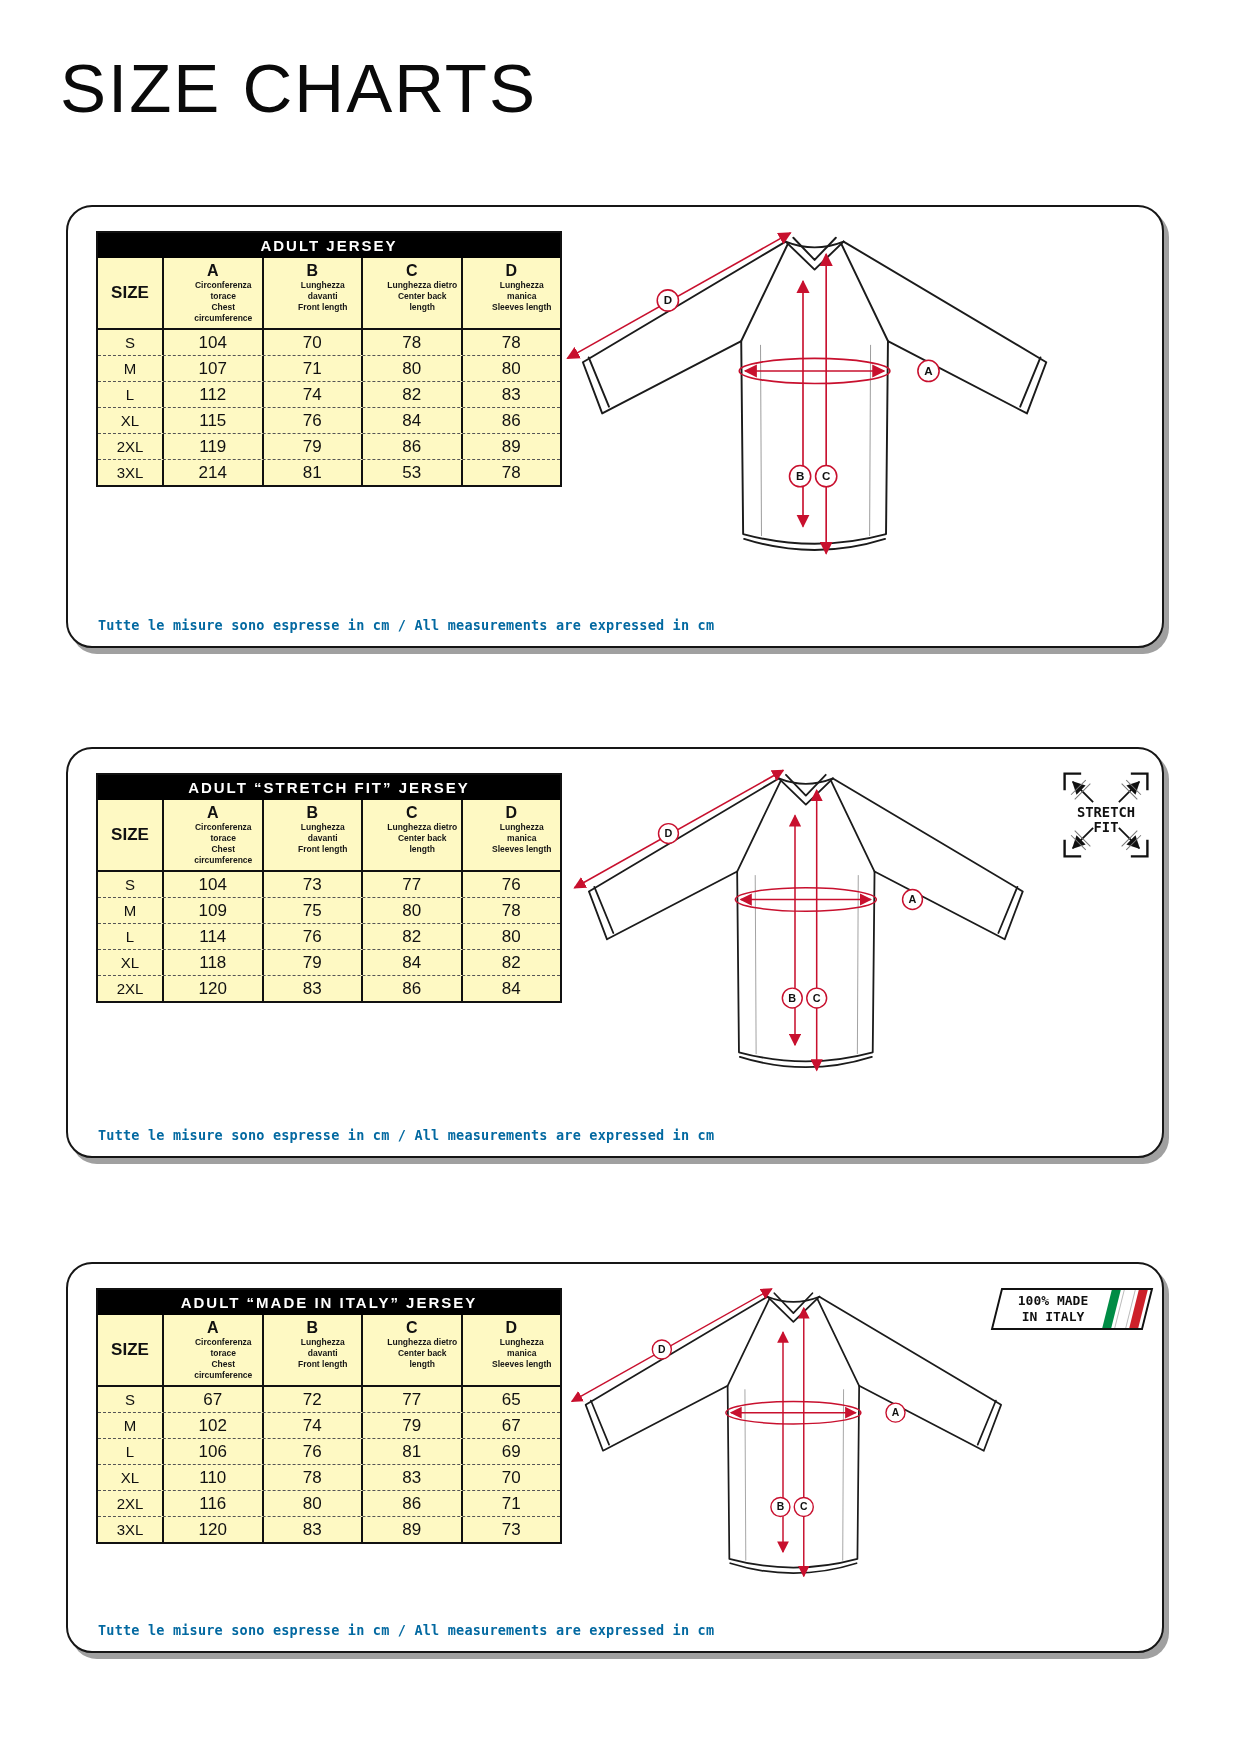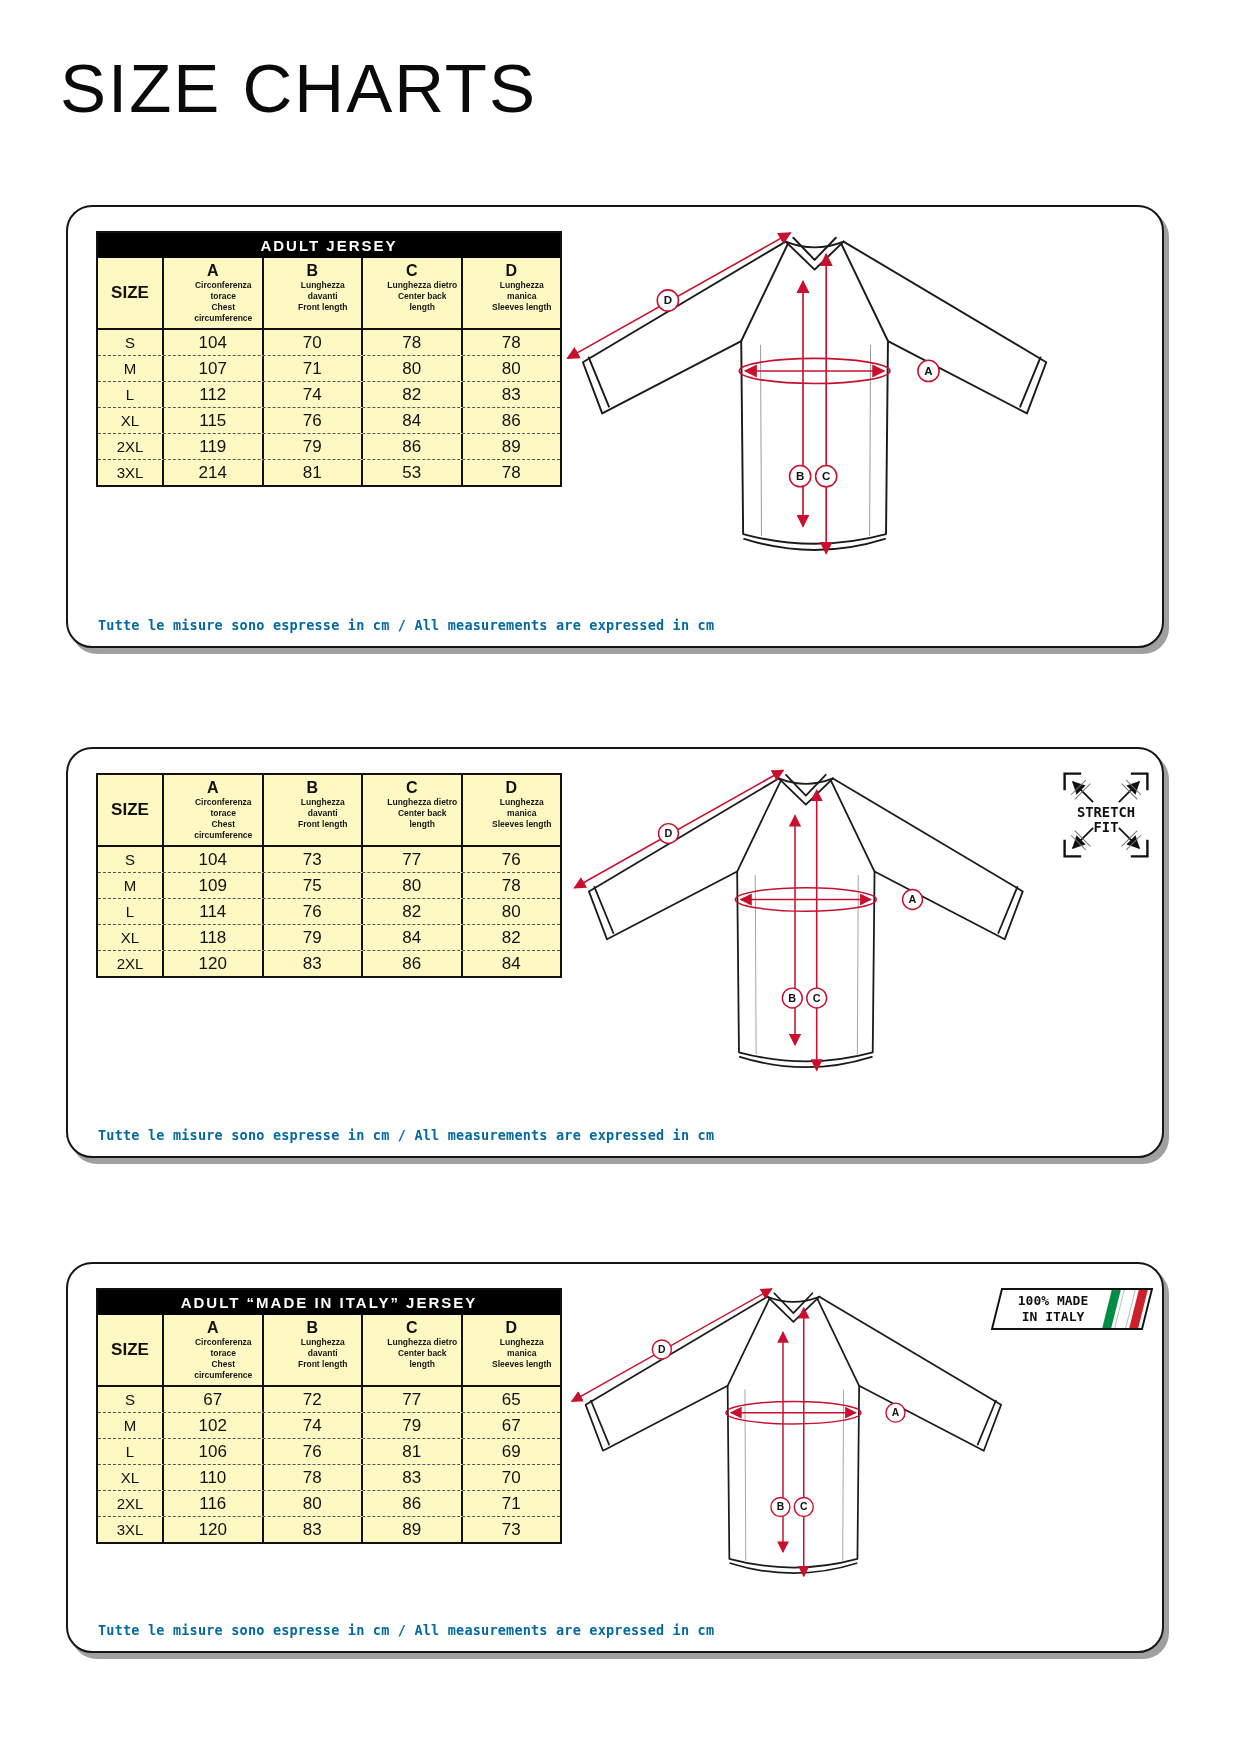--- a/index.html
+++ b/index.html
@@ -216,20 +216,21 @@
       </div>
   </div>
   <svg class="jersey" viewBox="0 0 520 390">
       <use href="#jersey-art"></use>
     </svg>
   <div class="footnote">Tutte le misure sono espresse in cm / All measurements are expressed in cm</div>
 </section>
 
 <section class="panel" id="panel2">
   <div class="size-table">
+    <div class="tbl-title">ADULT “STRETCH FIT” JERSEY</div>
     <div class="thead">
       <div class="size-h">SIZE</div>
       <div class="cols">
         
       
           <div class="col-h">
             <div class="col-letter">A</div>
             <div class="col-sub">Circonferenza torace</div>
             <div class="col-sub">Chest circumference</div>
           </div>

